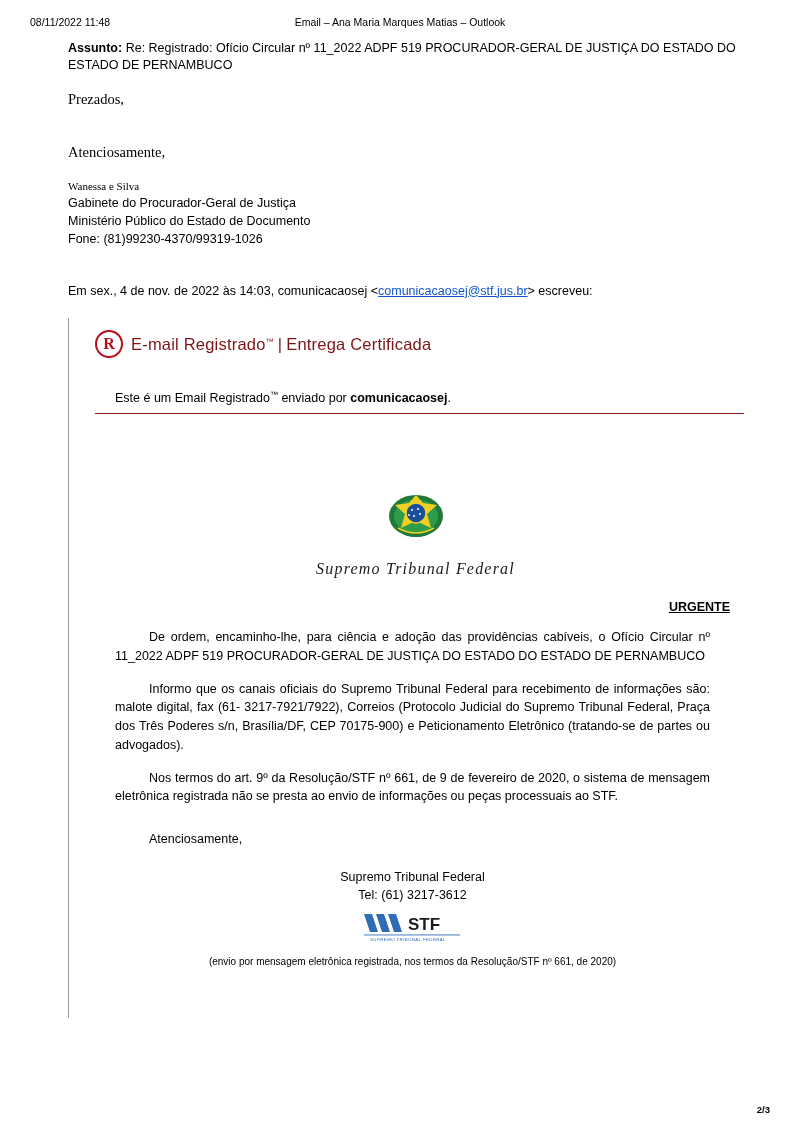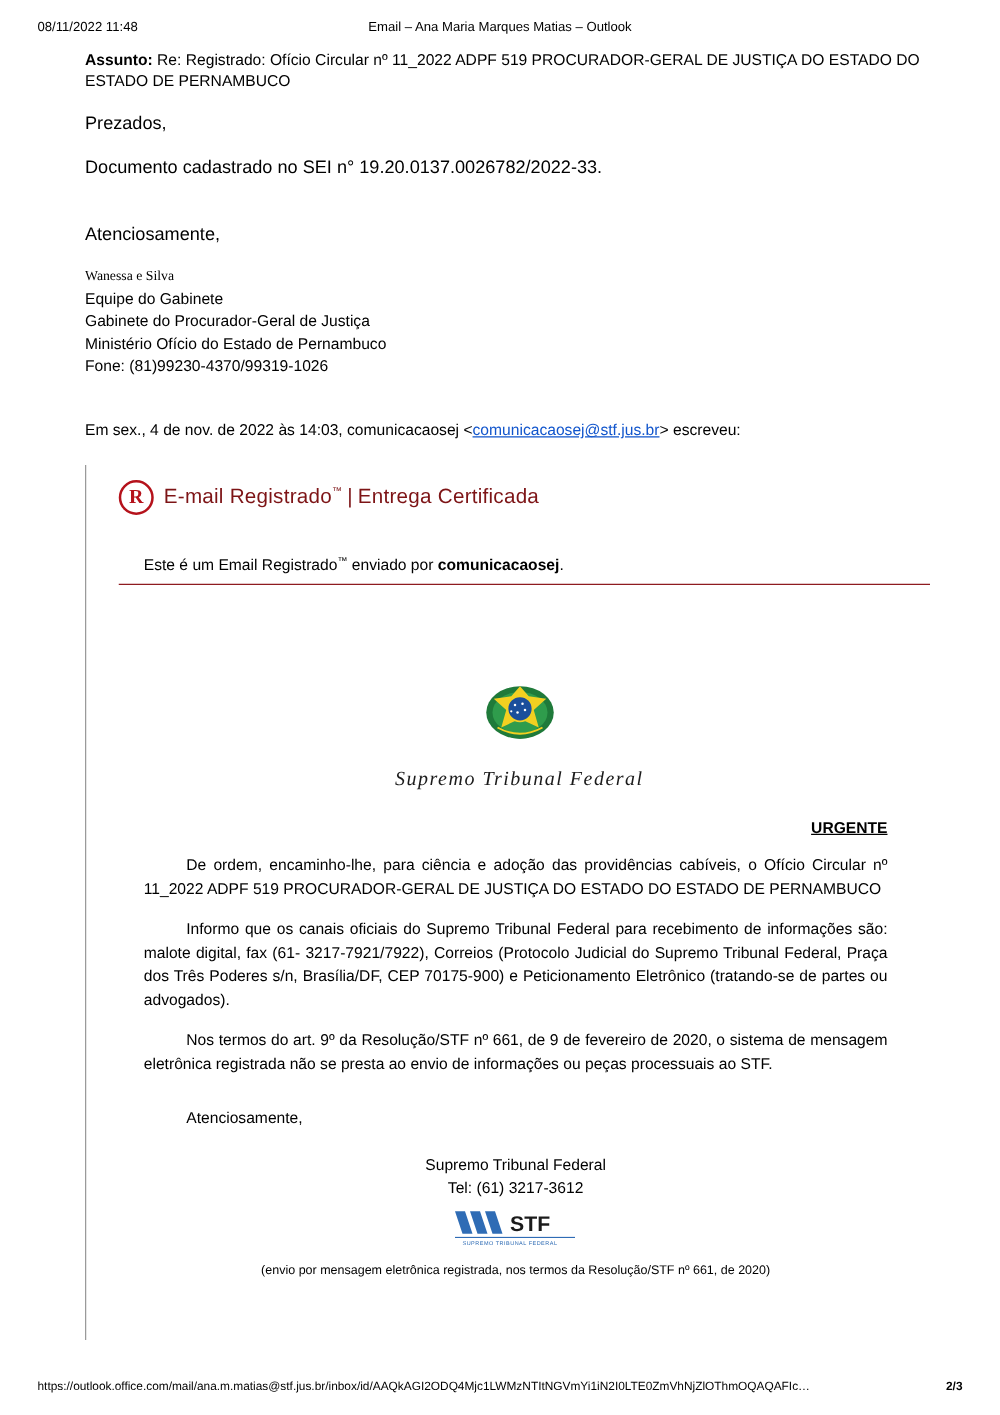--- a/index.html
+++ b/index.html
@@ -46,21 +46,21 @@
   }
   .subject {
     font-size:12.5px;
     line-height:1.35;
     margin:0 0 16px 0;
     color:#000;
   }
   .subject b { font-weight:bold; }
 
   .serif-para {
-    font-family:Liberation Sans, sans-serif;
+    font-family:Liberation Serif, serif;
     font-size:14.5px;
     line-height:1.35;
     margin:0 0 16px 0;
   }
   .sig-block {
     font-size:12.5px;
     line-height:1.45;
     margin:0;
   }
   .sig-name {
@@ -142,21 +142,21 @@
     letter-spacing:1.2px;
     color:#1b1b1b;
     margin-top:8px;
   }
 
   .urgente {
     text-align:right;
     font-size:12.5px;
     font-weight:bold;
     text-decoration:underline;
-    margin:22px 34px 0 0;
+    margin:22px 14px 0 0;
   }
   .j-para {
     text-align:justify;
     font-size:12.5px;
     line-height:1.5;
     margin:14px 34px 0 28px;
     text-indent:34px;
   }
 
   .closing {
@@ -193,29 +193,27 @@
 
   <div class="content">
 
     <p class="subject">
       <b>Assunto:</b>
       <span>Re: Registrado: Ofício Circular nº 11_2022 ADPF 519 PROCURADOR-GERAL DE JUSTIÇA DO ESTADO DO ESTADO DE PERNAMBUCO</span>
     </p>
 
     <p class="serif-para">Prezados,</p>
 
-    <p class="serif-para">Documento cadastrado no SEI n° 19.20.0137.0026782/2022-33.</p>
 
     <p class="serif-para" style="margin-top:34px;">Atenciosamente,</p>
 
     <p class="sig-name">Wanessa e Silva</p>
     <div class="sig-block">
-      <div>Equipe do Gabinete</div>
       <div>Gabinete do Procurador-Geral de Justiça</div>
-      <div>Ministério Ofício do Estado de Pernambuco</div>
+      <div>Ministério Público do Estado de Documento</div>
       <div>Fone: (81)99230-4370/99319-1026</div>
     </div>
 
     <p class="intro-line">
       <span>Em sex., 4 de nov. de 2022 às 14:03, comunicacaosej &lt;</span><a href="#">comunicacaosej@stf.jus.br</a><span>&gt; escreveu:</span>
     </p>
 
     <div class="quote">
 
       <div class="reg-header">
@@ -276,16 +274,15 @@
           <rect x="2" y="24.5" width="96" height="0.9" fill="#2f6cb5"></rect>
           <text x="8" y="31" font-family="Liberation Sans, sans-serif" font-size="4.4" letter-spacing="0.4" fill="#2f6cb5">SUPREMO TRIBUNAL FEDERAL</text>
         </svg>
       </div>
 
       <div class="disclaimer">(envio por mensagem eletrônica registrada, nos termos da Resolução/STF nº 661, de 2020)</div>
     </div>
   </div>
 
   <div class="print-footer">
-    <span class="pf-url">https://outlook.office.com/mail/ana.m.matias@stf.jus.br/inbox/id/AAQkAGI2ODQ4Mjc1LWMzNTItNGVmYi1iN2I0LTE0ZmVhNjZlOThmOQAQAFIc…</span>
     <span class="pf-page">2/3</span>
   </div>
 </div>
 
 </body></html>

